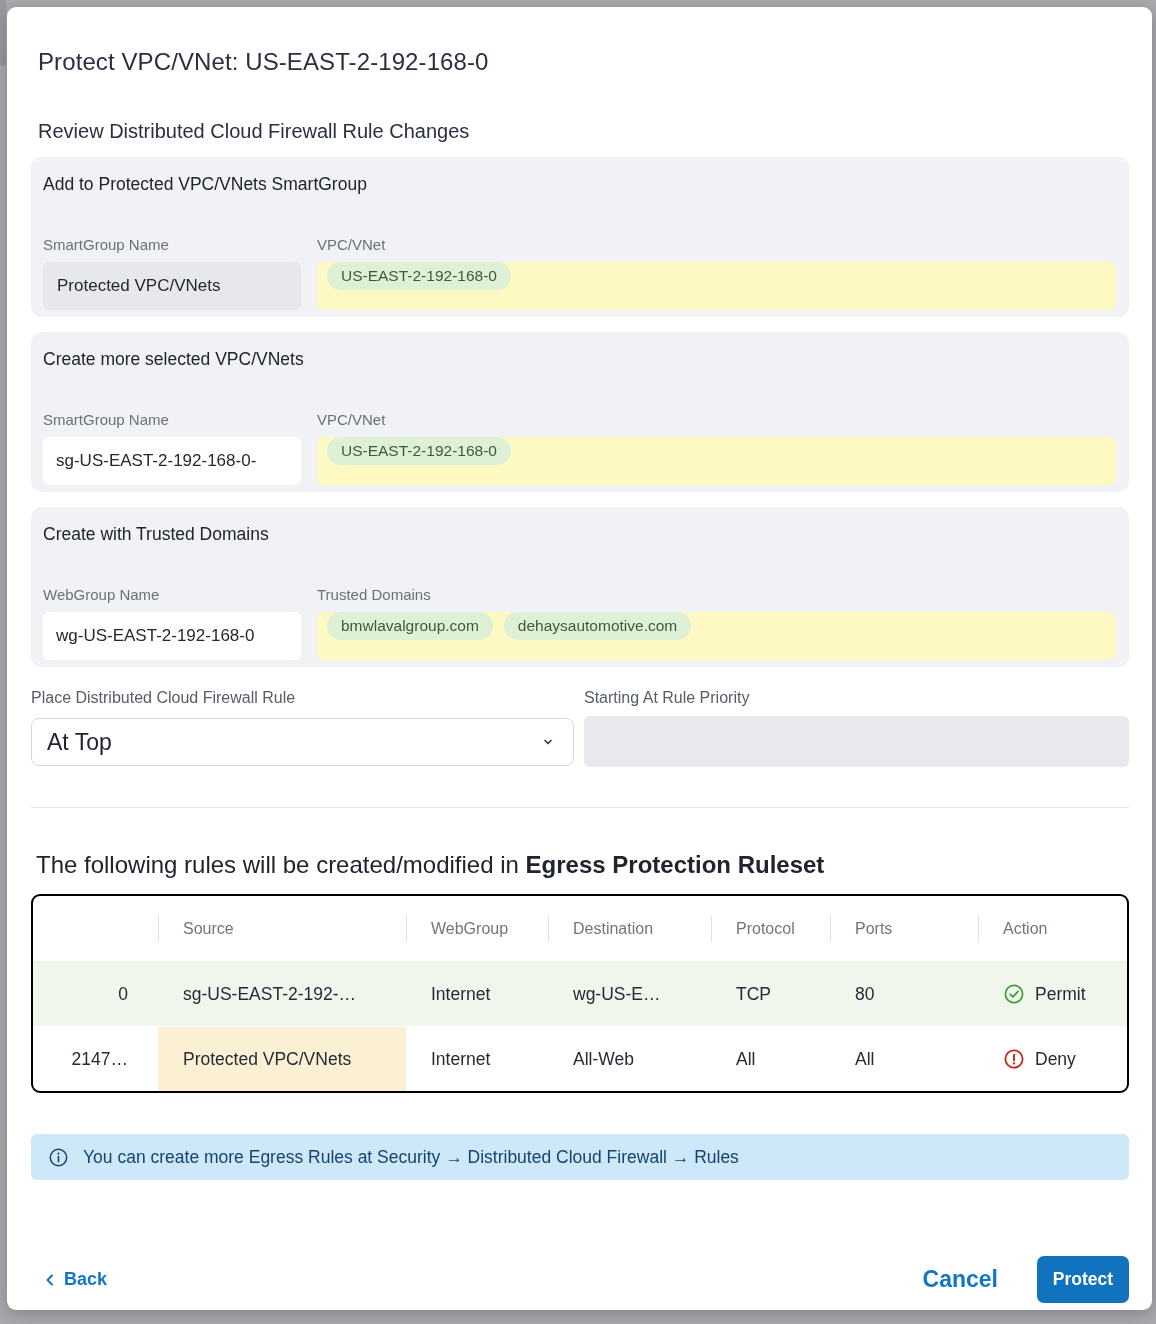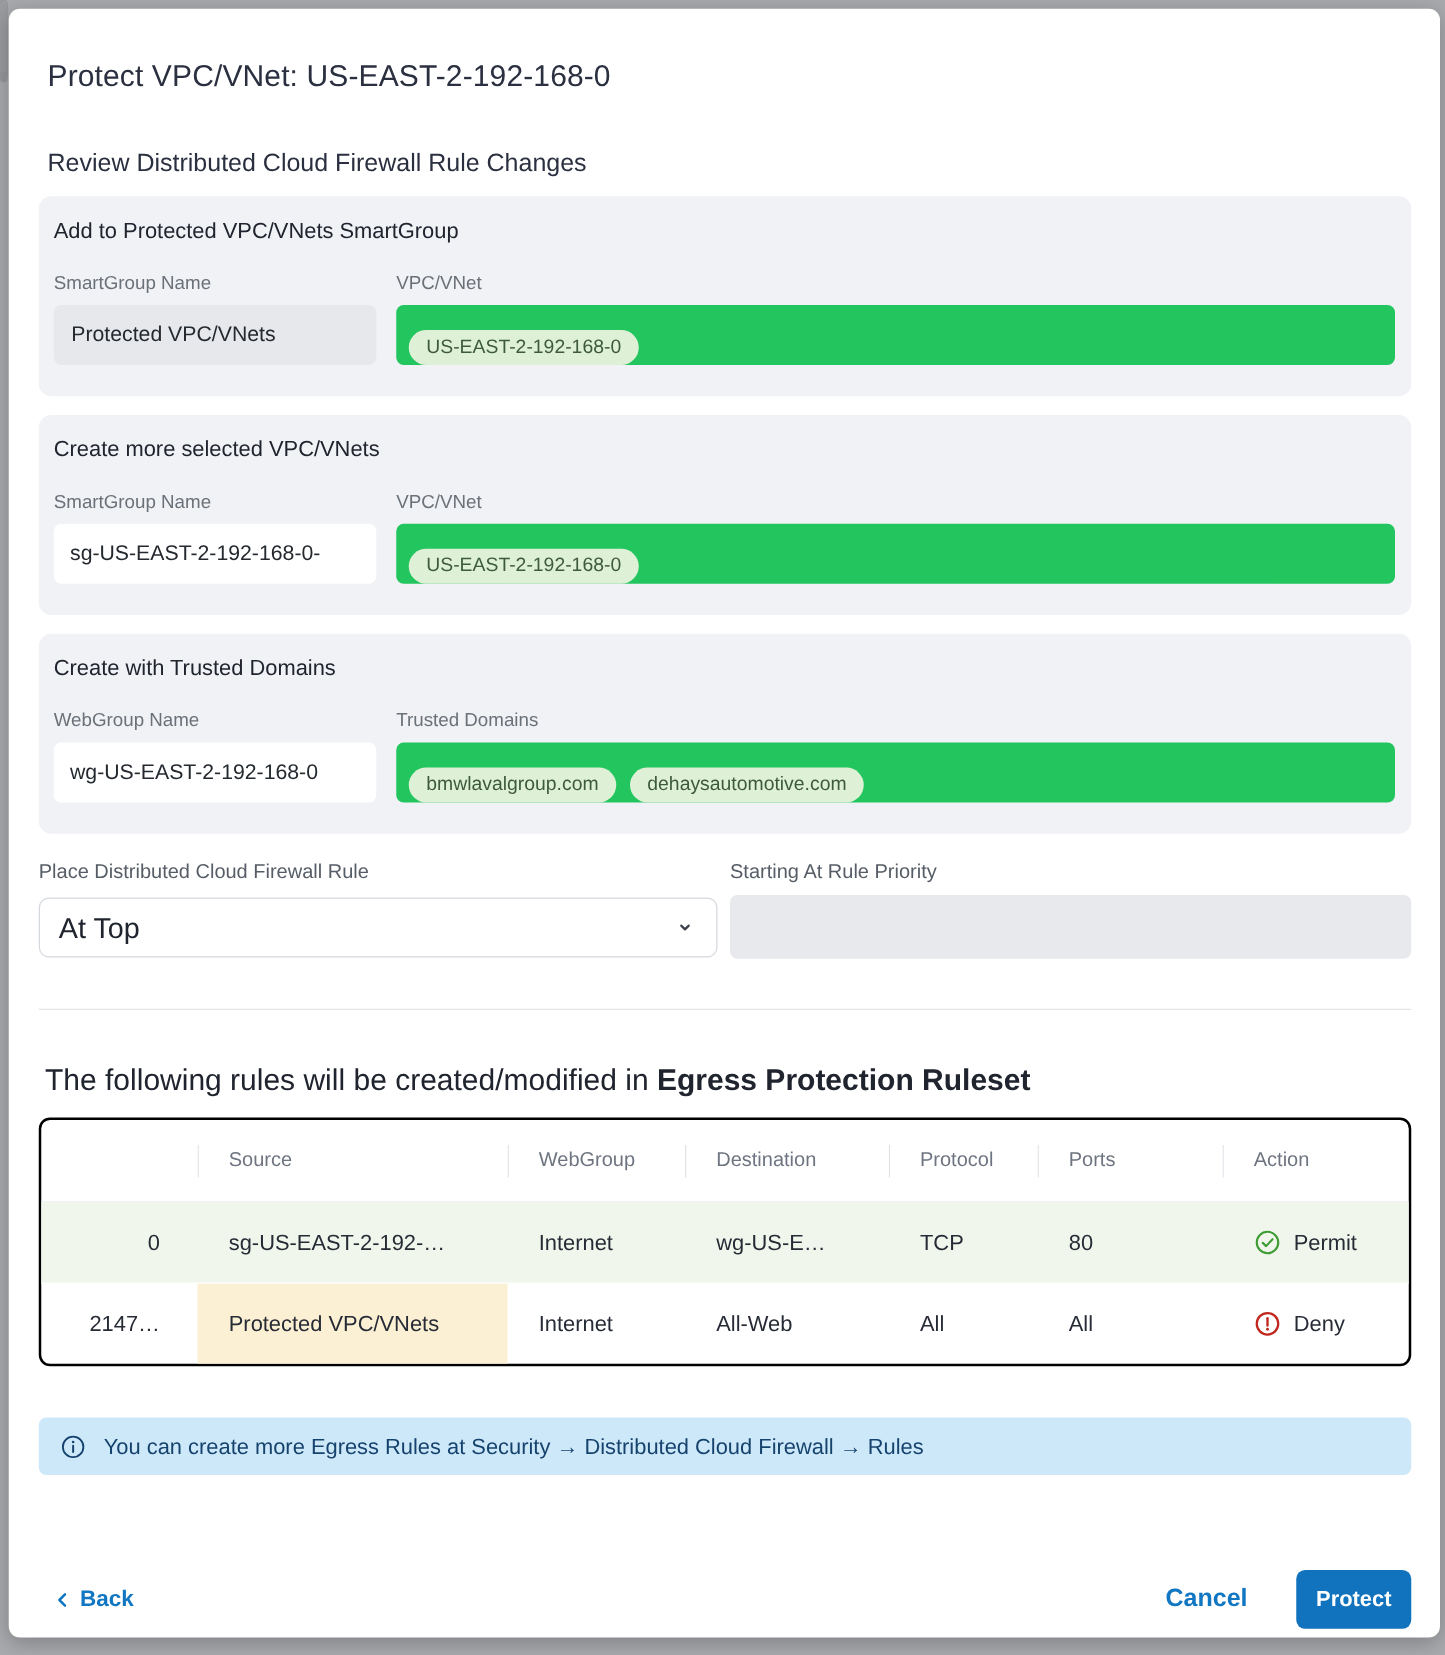--- a/index.html
+++ b/index.html
@@ -37,38 +37,38 @@
   
   .card {
     margin-top:15px; height:160px; box-sizing:border-box;
     background:#f1f2f6; border-radius:10px;
     padding:17px 12px 0 12px;
   }
   .card:first-of-type { margin-top:14px; }
   .card-title { font-size:17.5px; color:#20242e; font-weight:400; }
   .field-grid {
     display:grid; grid-template-columns:258px 799px; column-gap:16px;
-    margin-top:23px;
+    margin-top:41px;
   }
   .field-label { font-size:15px; color:#6b7178; font-weight:400; }
   .field-row { margin-top:9px; }
   .ro-box {
     height:48px; box-sizing:border-box; background:#e7e8ec; border-radius:6px;
     font-size:17px; color:#24292f; line-height:48px; padding:0 14px;
     white-space:nowrap; overflow:hidden;
   }
   .text-input {
     width:100%; height:48px; box-sizing:border-box;
     background:#ffffff; border:none; border-radius:6px;
     font-family:inherit; font-size:17px; color:#24292f; padding:0 13px;
     outline:none;
   }
   .tag-box {
-    height:48px; box-sizing:border-box; background:#22c55e; border-radius:6px;
-    display:flex; align-items:flex-end; gap:11px; padding:0 10px;
+    height:48px; box-sizing:border-box; background:#fef9c3; border-radius:6px;
+    display:flex; align-items:flex-start; gap:11px; padding:0 10px;
   }
   .tag {
     background:#def0d6; color:#3e5a3e; border-radius:14px;
     font-size:15.5px; padding:5px 14px; white-space:nowrap;
   }
 
   
   .placement-grid {
     display:grid; grid-template-columns:543px 545px; column-gap:10px;
     margin-top:22px;
@@ -133,21 +133,21 @@
     margin-top:76px; display:flex; align-items:center;
   }
   .back-link {
     display:flex; align-items:center; gap:7px; margin-left:12px;
     color:#1277c2; font-size:18px; font-weight:700; cursor:pointer;
     background:none; border:none; font-family:inherit; padding:0;
   }
   .footer-spacer { flex:1; }
   .cancel-btn {
     background:none; border:none; font-family:inherit; cursor:pointer;
-    color:#1277c2; font-size:20px; font-weight:700; margin-right:39px; padding:0;
+    color:#1277c2; font-size:23px; font-weight:700; margin-right:39px; padding:0;
   }
   .protect-btn {
     width:92px; height:47px; background:#1173bd; border:none; border-radius:7px;
     color:#ffffff; font-family:inherit; font-size:17.5px; font-weight:700;
     cursor:pointer;
   }
 </style>
 </head>
 <body>
 

